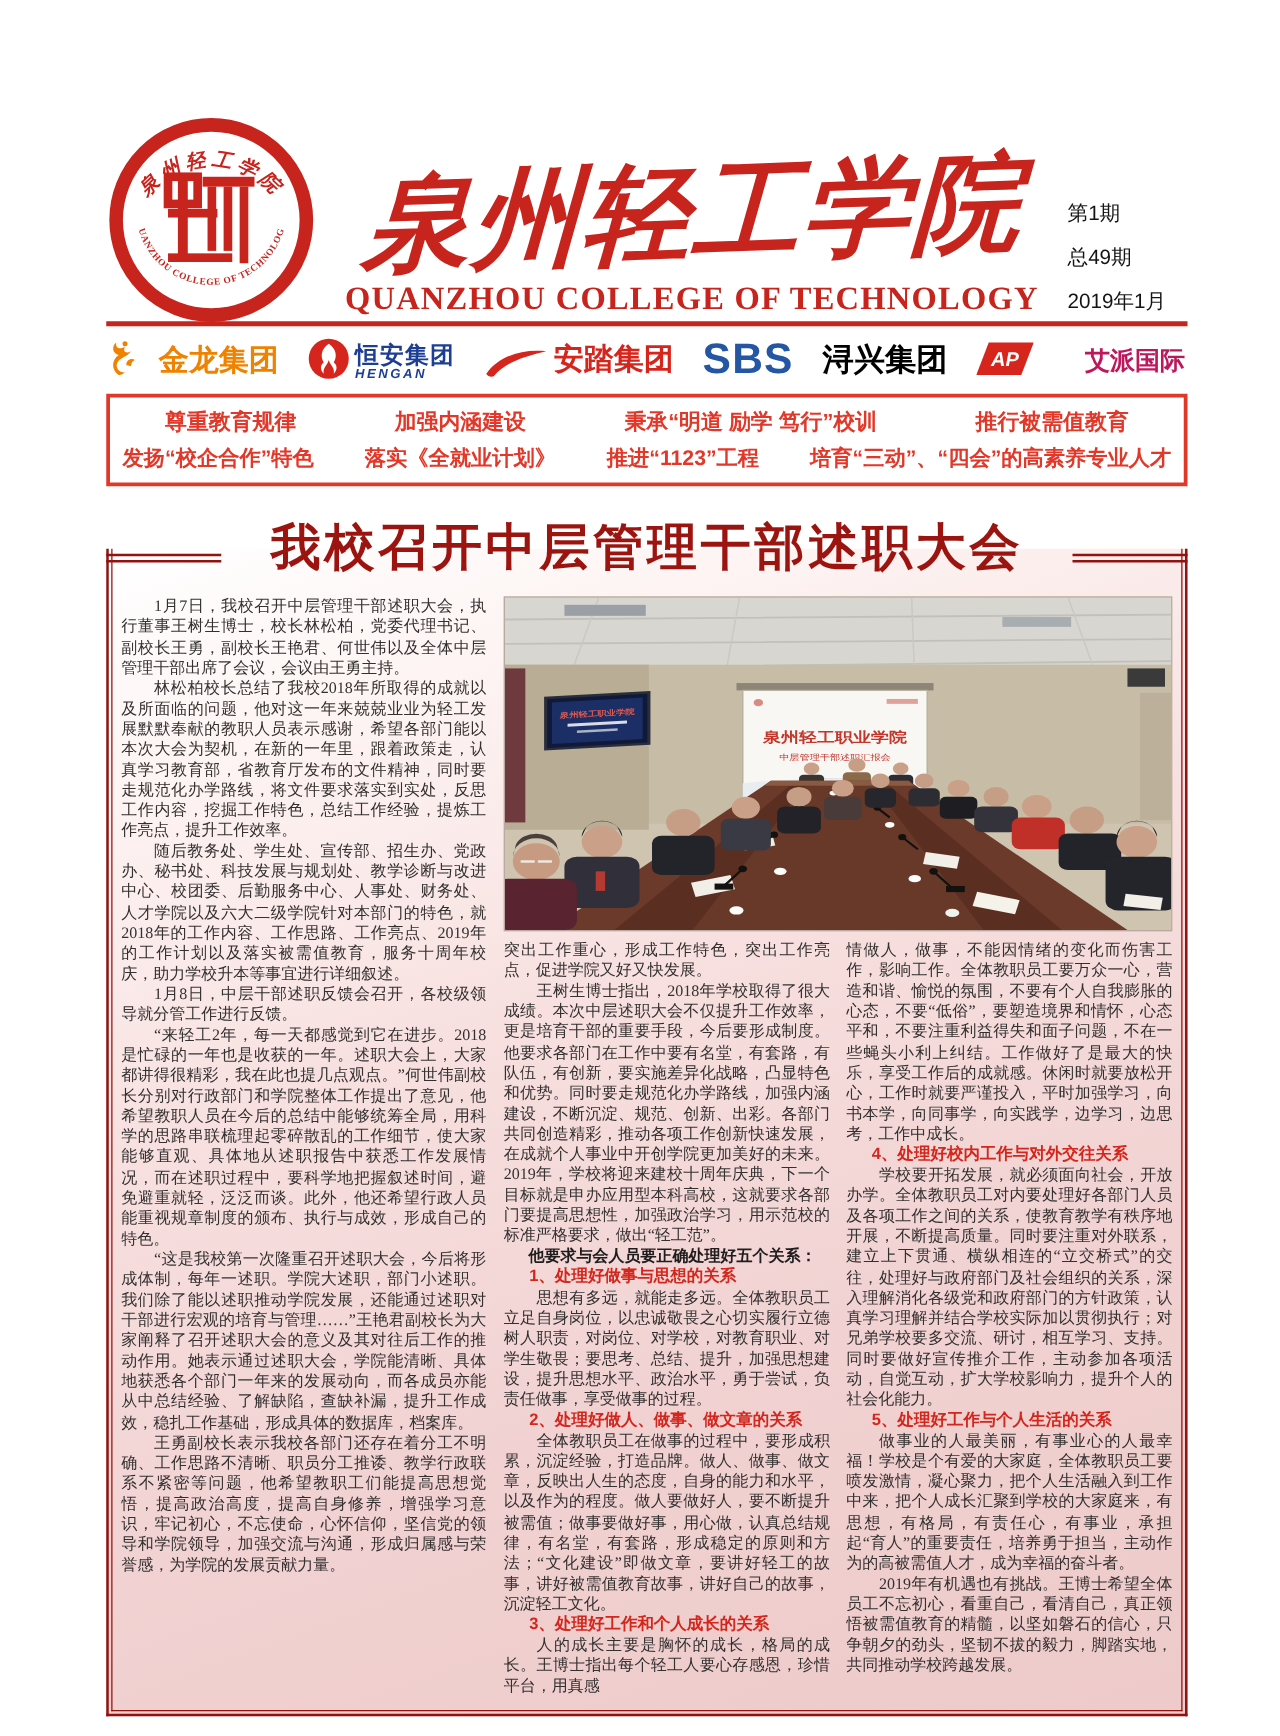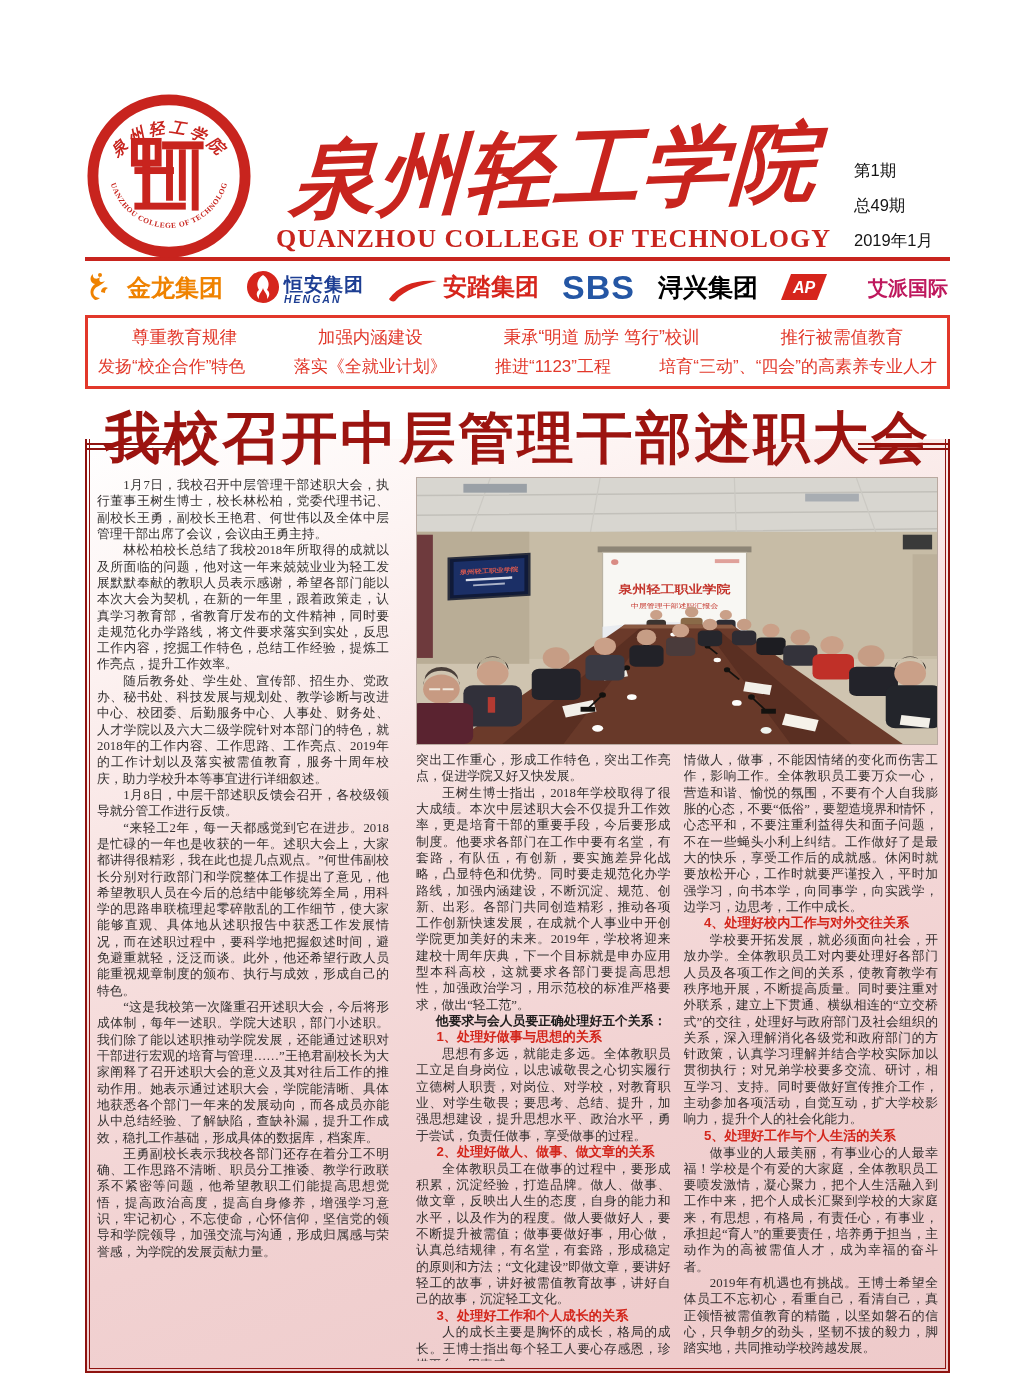--- a/index.html
+++ b/index.html
@@ -30,41 +30,41 @@
   .sp-name { font-weight:bold; white-space:nowrap; }
   .sp1 .sp-name { color:#ef8200; font-size:24px; }
   .sp2 .sp-name { color:#1d3e93; font-size:19px; letter-spacing:1px;}
   .sp2 .sp-sub { color:#1d3e93; font-size:10.5px; font-weight:bold; font-style:italic; letter-spacing:2px; }
   .sp3 .sp-name { color:#d6251c; font-size:24px; }
   .sp4 .sp-name { color:#2456a4; font-size:34px; letter-spacing:1px; font-family:"Liberation Sans",sans-serif; font-weight:900;}
   .sp5 .sp-name { color:#000000; font-size:25px; }
   .sp6 .sp-name { color:#be185d; font-size:20px;margin-left:37px; }
   .sp-stack { display:flex; flex-direction:column; line-height:1; }
   
-  .slogan-box { border:3px solid #e2382a; margin-top:4px; padding:7px 10px 8px; color:#e2382a; font-family:"Liberation Sans",sans-serif; font-weight:normal; }
+  .slogan-box { border:3px solid #e2382a; margin-top:4px; padding:7px 10px 8px; color:#e2382a; font-family:"Liberation Sans",sans-serif; font-weight:bold; }
   .slogan-row { display:flex; justify-content:space-between; align-items:baseline; }
   .slogan-row.r1 { font-size:17.5px; padding:0 34px 6px; }
   .slogan-row.r2 { font-size:17px; }
   .phrase { white-space:nowrap; }
   
   .article-block { position:relative; margin-top:20px; height:964px; }
   .frame { position:absolute; top:30px; left:0; right:0; bottom:0;
     background:linear-gradient(160deg,#ffffff 0%,#fdf4f3 16%,#f7e0df 40%,#f1d1d1 68%,#eecaca 100%);
   }
   .frame .outer { position:absolute; inset:0; border-left:2px solid #8f1310; border-right:2px solid #8f1310; border-bottom:2px solid #8f1310; }
   .frame .inner { position:absolute; left:4px; right:4px; top:0; bottom:4px; border-left:1px solid #8f1310; border-right:1px solid #8f1310; border-bottom:1px solid #8f1310; }
   .cap { position:absolute; top:4px; width:92px; height:7px; border-top:2px solid #8f1310; border-bottom:2px solid #8f1310; }
   .cap.l { left:0; } .cap.r { right:0; }
   .headline {
     position:relative; z-index:2; text-align:center;
     font-family:"Liberation Sans","DejaVu Sans",sans-serif;
-    font-size:56px; font-weight:900; letter-spacing:3px; color:#9c1410;
+    font-size:40px; font-weight:900; letter-spacing:3px; color:#9c1410;
     height:62px; line-height:58px; white-space:nowrap;
   }
-  .article-inner { position:absolute; top:68px; left:12px; right:12px; bottom:12px; display:flex; gap:27px; overflow:hidden; }
+  .article-inner { position:absolute; top:68px; left:12px; right:12px; bottom:12px; display:flex; gap:14px; overflow:hidden; }
   .coltext { font-size:12.8px; line-height:1.275; text-align:justify; color:#333030; }
   .coltext p { margin:0; text-indent:2.05em; }
   .coltext p.cont { text-indent:0; }
   .coltext p.h { color:#d3261c; font-weight:bold; font-family:"Liberation Sans",sans-serif; text-indent:1.55em; font-size:13.2px; }
   .coltext p.lead { font-weight:bold; font-family:"Liberation Sans",sans-serif; text-indent:1.55em; color:#1e1c1c; }
   .col1 { width:292px; flex:0 0 292px; overflow:hidden; }
   .right-wrap { flex:1; display:flex; flex-direction:column; gap:7px; min-width:0; }
   .top-row { display:flex; gap:8px; height:268px; flex:0 0 268px; }
   .col2top { width:121px; flex:0 0 121px; overflow:hidden; }
   .photo { flex:1; border:1px solid #b9a9a0; background:#cfc4b0; overflow:hidden; }

